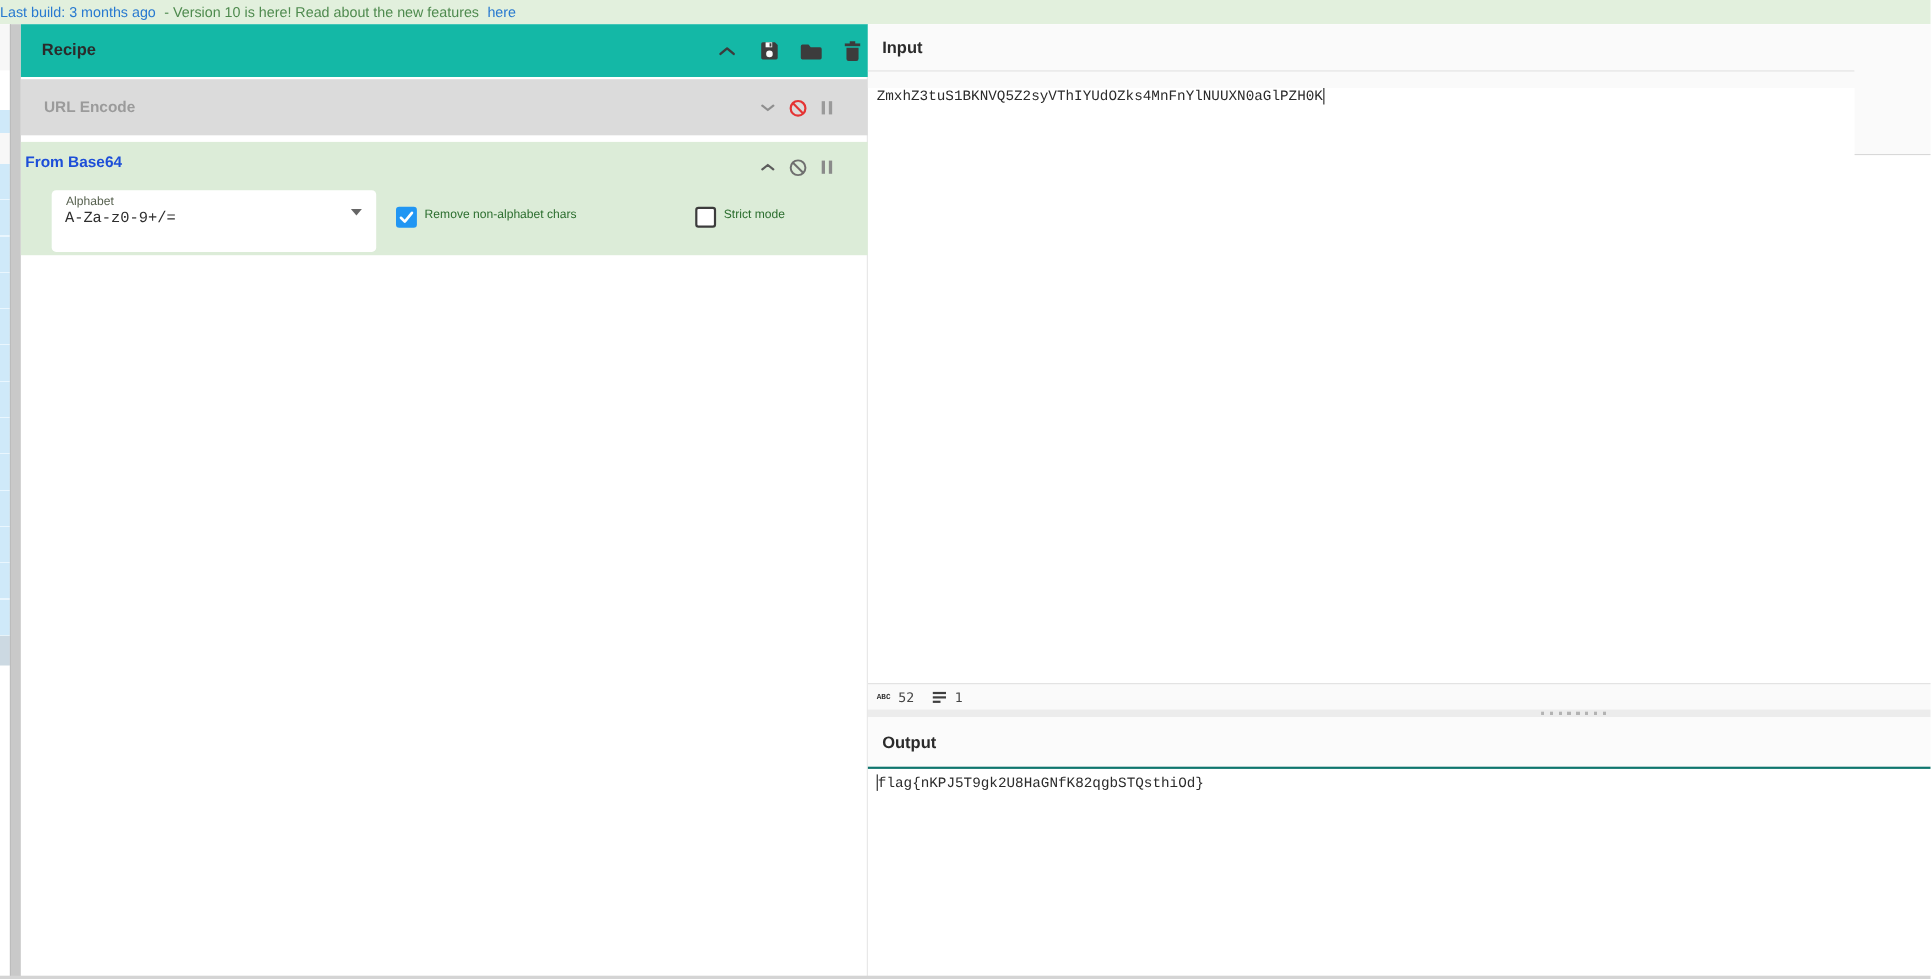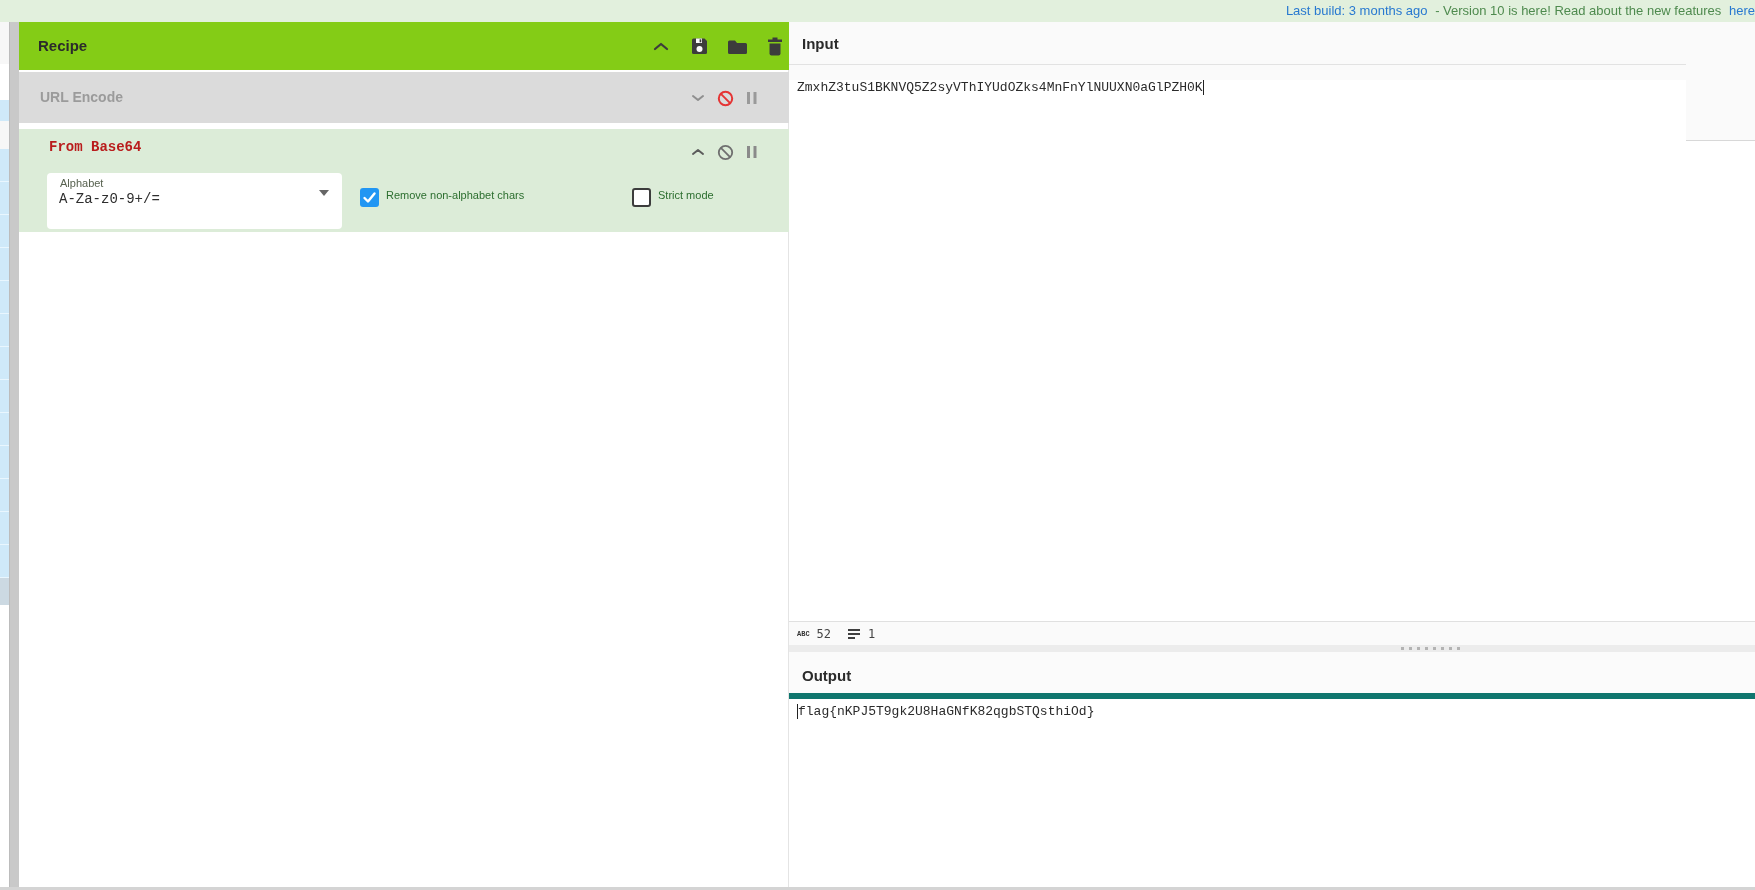--- a/index.html
+++ b/index.html
@@ -6,21 +6,21 @@
   html,body { width:1755px; height:890px; }
   body {
     position:relative; overflow:hidden; background:#ffffff;
     font-family:"Liberation Sans", sans-serif; color:#2b2b2b;
   }
   .mono { font-family:Liberation Mono, monospace; }
 
   
   .banner {
     position:absolute; left:0; top:0; width:1755px; height:22px;
-    background:#e2f0dd; text-align:right; font-size:13px; line-height:22px; color:#4e8a4e;
+    background:#e2f0dd; text-align:left; font-size:13px; line-height:22px; color:#4e8a4e;
   }
   .banner .lnk { color:#2879d0; cursor:pointer; }
   .banner .mid { margin:0 4px; }
 
   
   .ops-sliver { position:absolute; left:0; top:22px; width:9px; height:868px; background:#ffffff; }
   .ops-sliver .frag { position:absolute; left:0; width:9px; }
   .f-top   { top:0;   height:42px;  background:#f7f7f7; }
   .f-item1 { top:78px; height:21px; background:#cfe9f9; }
   .f-gap   { top:99px; height:28px; background:#f7f7f7; }
@@ -30,21 +30,21 @@
   .v-divider {
     position:absolute; left:9px; top:22px; width:10px; height:868px;
     background:#c9c9c9; border-left:1px solid #bcbcbc;
   }
 
   
   .recipe-panel {
     position:absolute; left:19px; top:22px; width:770px; height:868px;
     background:#ffffff; border-right:1px solid #e4e4e4;
   }
-  .recipe-header { position:absolute; top:0; left:0; width:770px; height:48px; background:#84cc16;text-align:center; }
+  .recipe-header { position:absolute; top:0; left:0; width:770px; height:48px; background:#14b8a6;text-align:center; }
   .panel-title { position:absolute; left:19px; top:0; font-size:15px; font-weight:bold; color:#2b2b2b; }
   .recipe-header .panel-title { line-height:48px; }
   .recipe-header-icons {
     position:absolute; left:631px; top:0; height:48px; display:flex; align-items:center; gap:16px;
   }
   .ico-btn { width:22px; height:22px; display:flex; align-items:center; justify-content:center; cursor:pointer; }
 
   
   .op-row-icons { position:absolute; left:670px; top:0; height:100%; display:flex; align-items:flex-start; gap:9px; padding-top:14px; }
   .op-row-icons .ico-btn { width:18px; height:18px; }
@@ -54,21 +54,21 @@
   }
   .op-urlencode .op-title {
     position:absolute; left:21px; top:0; line-height:51px; font-size:14px; font-weight:bold; color:#9b9b9b;
   }
   .op-urlencode .op-row-icons { padding-top:17px; }
 
   .op-frombase64 {
     position:absolute; top:107px; left:0; width:770px; height:103px; background:#dcecd8;
   }
   .op-frombase64 .op-title {
-    position:absolute; left:30px; top:10px; font-size:14px; font-weight:bold; color:#b91c1c;font-family:Liberation Mono, monospace;
+    position:absolute; left:4px; top:10px; font-size:14px; font-weight:bold; color:#1d4ed8;
   }
 
   .arg-box {
     position:absolute; left:28px; top:44px; width:295px; height:56px;
     background:#ffffff; border-radius:4px; cursor:pointer;
   }
   .arg-label { position:absolute; left:13px; top:4px; font-size:11px; color:#57614f; }
   .arg-value { position:absolute; left:12px; top:18px; font-size:14px; color:#2e2e2e; }
   .arg-caret {
     position:absolute; right:13px; top:17px; width:0; height:0;
@@ -114,21 +114,21 @@
   }
 
   .io-splitter { position:absolute; top:623px; left:0; width:966px; height:7px; background:#ececec; cursor:row-resize; }
   .grip-dots {
     position:absolute; left:612px; top:2px; width:60px; height:3px;
     background:repeating-linear-gradient(90deg,#b3b3b3 0 3px,transparent 3px 8px);
   }
 
   .output-header {
     position:absolute; top:630px; left:0; width:966px; height:47px;
-    background:#fbfbfb; border-bottom:6px solid #0f766e;
+    background:#fbfbfb; border-bottom:2px solid #0f766e;
   }
   .output-header .panel-title { line-height:47px; }
 
   .bottom-strip { position:absolute; left:0; top:887px; width:1755px; height:3px; background:#d4d4d4; z-index:5; }
 
   svg { display:block; }
 </style>
 </head>
 <body>
 

